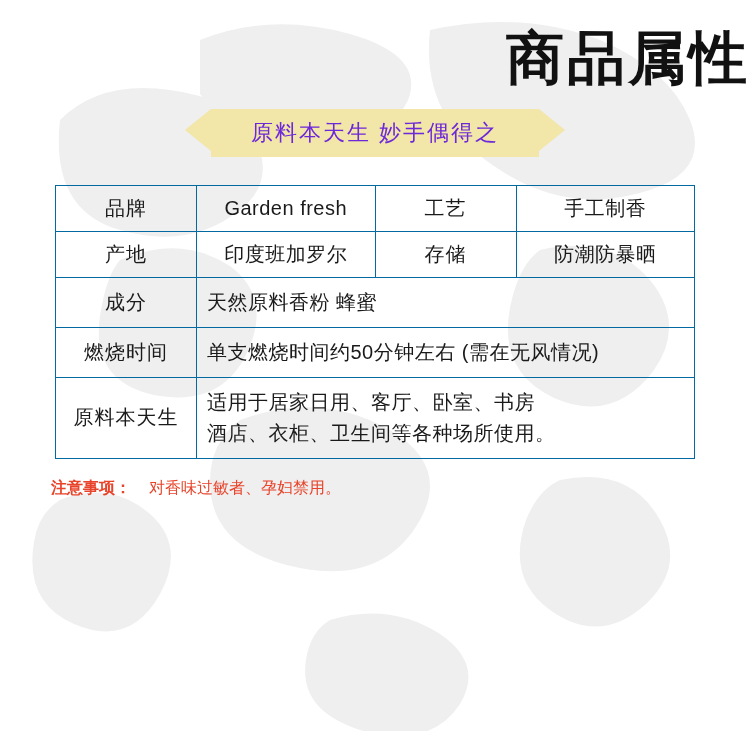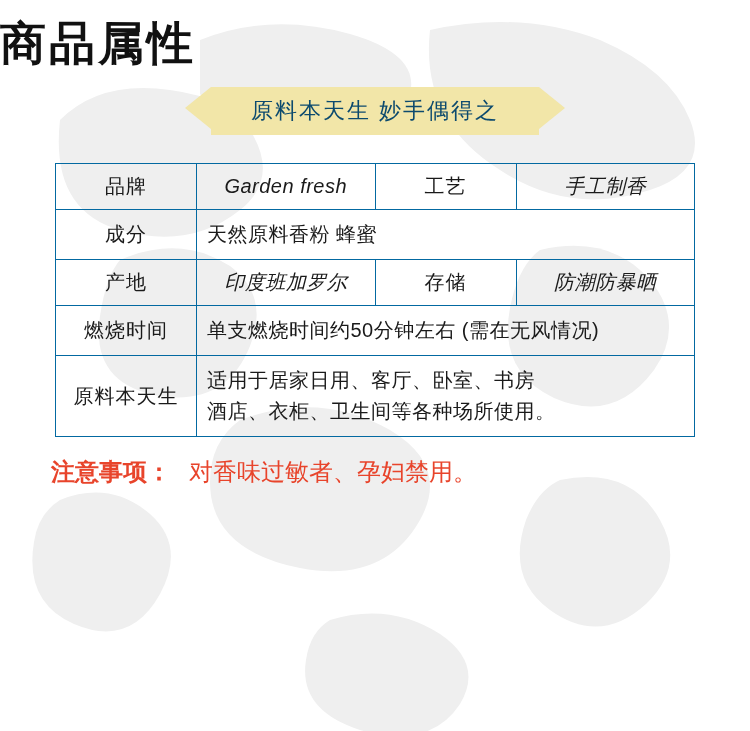--- a/index.html
+++ b/index.html
@@ -23,37 +23,37 @@
     z-index: 0;
   }
   .page {
     position: relative;
     z-index: 1;
     width: 750px;
     height: 731px;
     box-sizing: border-box;
   }
   .title {
-    text-align: left;
-    font-size: 46px;
+    text-align: right;
+    font-size: 58px;
     font-weight: bold;
     letter-spacing: 3px;
     color: #111111;
-    padding-top: 16px;
+    padding-top: 23px;
     line-height: 1.2;
   }
   .ribbon-wrap {
     display: flex;
     justify-content: center;
     margin-top: 16px;
   }
   .ribbon {
     position: relative;
     background: #f2e6a8;
-    color: #0c4a6e;
+    color: #6d28d9;
     font-size: 22px;
     letter-spacing: 2px;
     padding: 9px 40px;
     font-weight: normal;
   }
   .ribbon:before,
   .ribbon:after {
     content: "";
     position: absolute;
     top: 0;
@@ -86,36 +86,35 @@
     vertical-align: middle;
   }
   td.label {
     text-align: center;
     width: 120px;
     letter-spacing: 1px;
   }
   td.value {
     text-align: center;
     letter-spacing: 0.5px;
-    font-style: italic;
   }
   td.value-left {
     text-align: left;
     padding-left: 22px;
     letter-spacing: 0.5px;
   }
   .val-line {
     display: block;
     line-height: 1.55;
   }
   .notice {
     margin: 16px auto 0 auto;
     width: 668px;
     color: #e8442b;
-    font-size: 24px;
+    font-size: 16px;
     line-height: 1.6;
     display: flex;
     align-items: flex-end;
   }
   .notice-label {
     font-weight: bold;
     white-space: nowrap;
     padding-left: 10px;
   }
   .notice-body {
@@ -157,30 +156,30 @@
   <div class="table-wrap">
     <table class="spec">
       <tbody>
         <tr>
           <td class="label">品牌</td>
           <td class="value">Garden fresh</td>
           <td class="label">工艺</td>
           <td class="value">手工制香</td>
         </tr>
         <tr>
+          <td class="label">产地</td>
+          <td class="value">印度班加罗尔</td>
+          <td class="label">存储</td>
+          <td class="value">防潮防暴晒</td>
+        </tr>
+        <tr>
           <td class="label">成分</td>
           <td class="value-left" colspan="3">
             <span class="val-line">天然原料香粉  蜂蜜</span>
           </td>
-        </tr>
-        <tr>
-          <td class="label">产地</td>
-          <td class="value">印度班加罗尔</td>
-          <td class="label">存储</td>
-          <td class="value">防潮防暴晒</td>
         </tr>
         <tr>
           <td class="label">燃烧时间</td>
           <td class="value-left" colspan="3">
             <span class="val-line">单支燃烧时间约50分钟左右 (需在无风情况)</span>
           </td>
         </tr>
         <tr>
           <td class="label">原料本天生</td>
           <td class="value-left" colspan="3">

